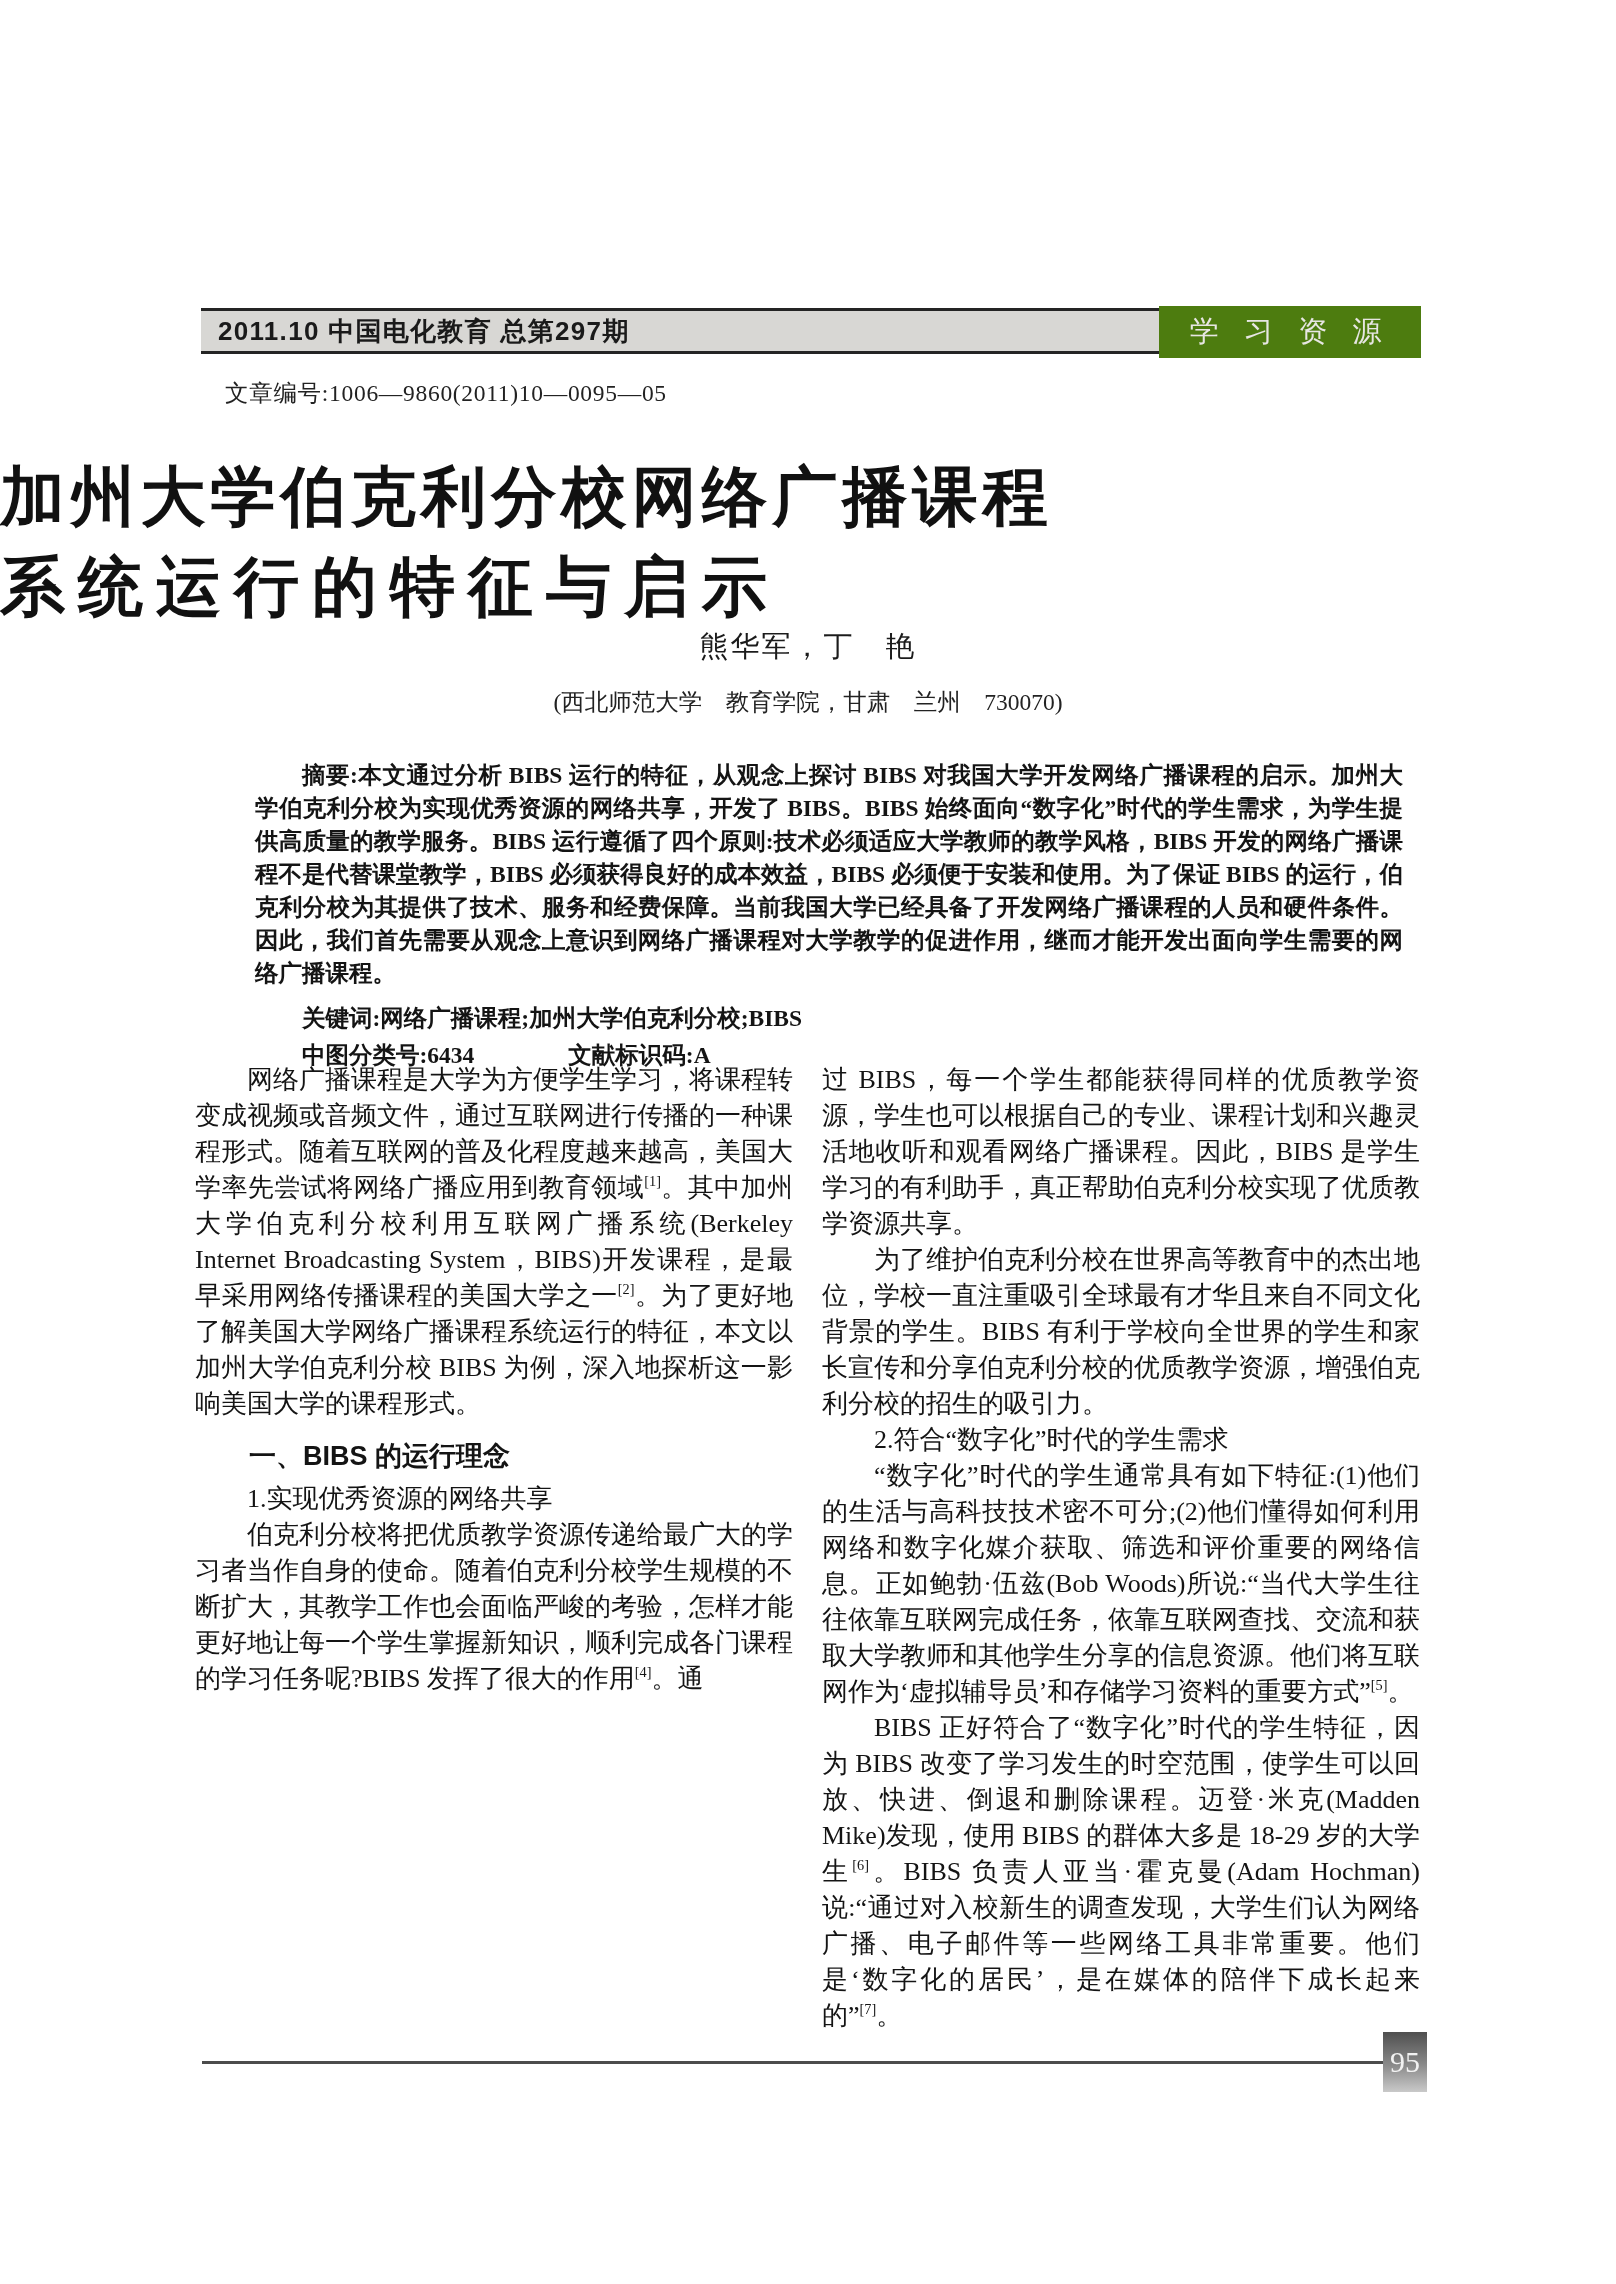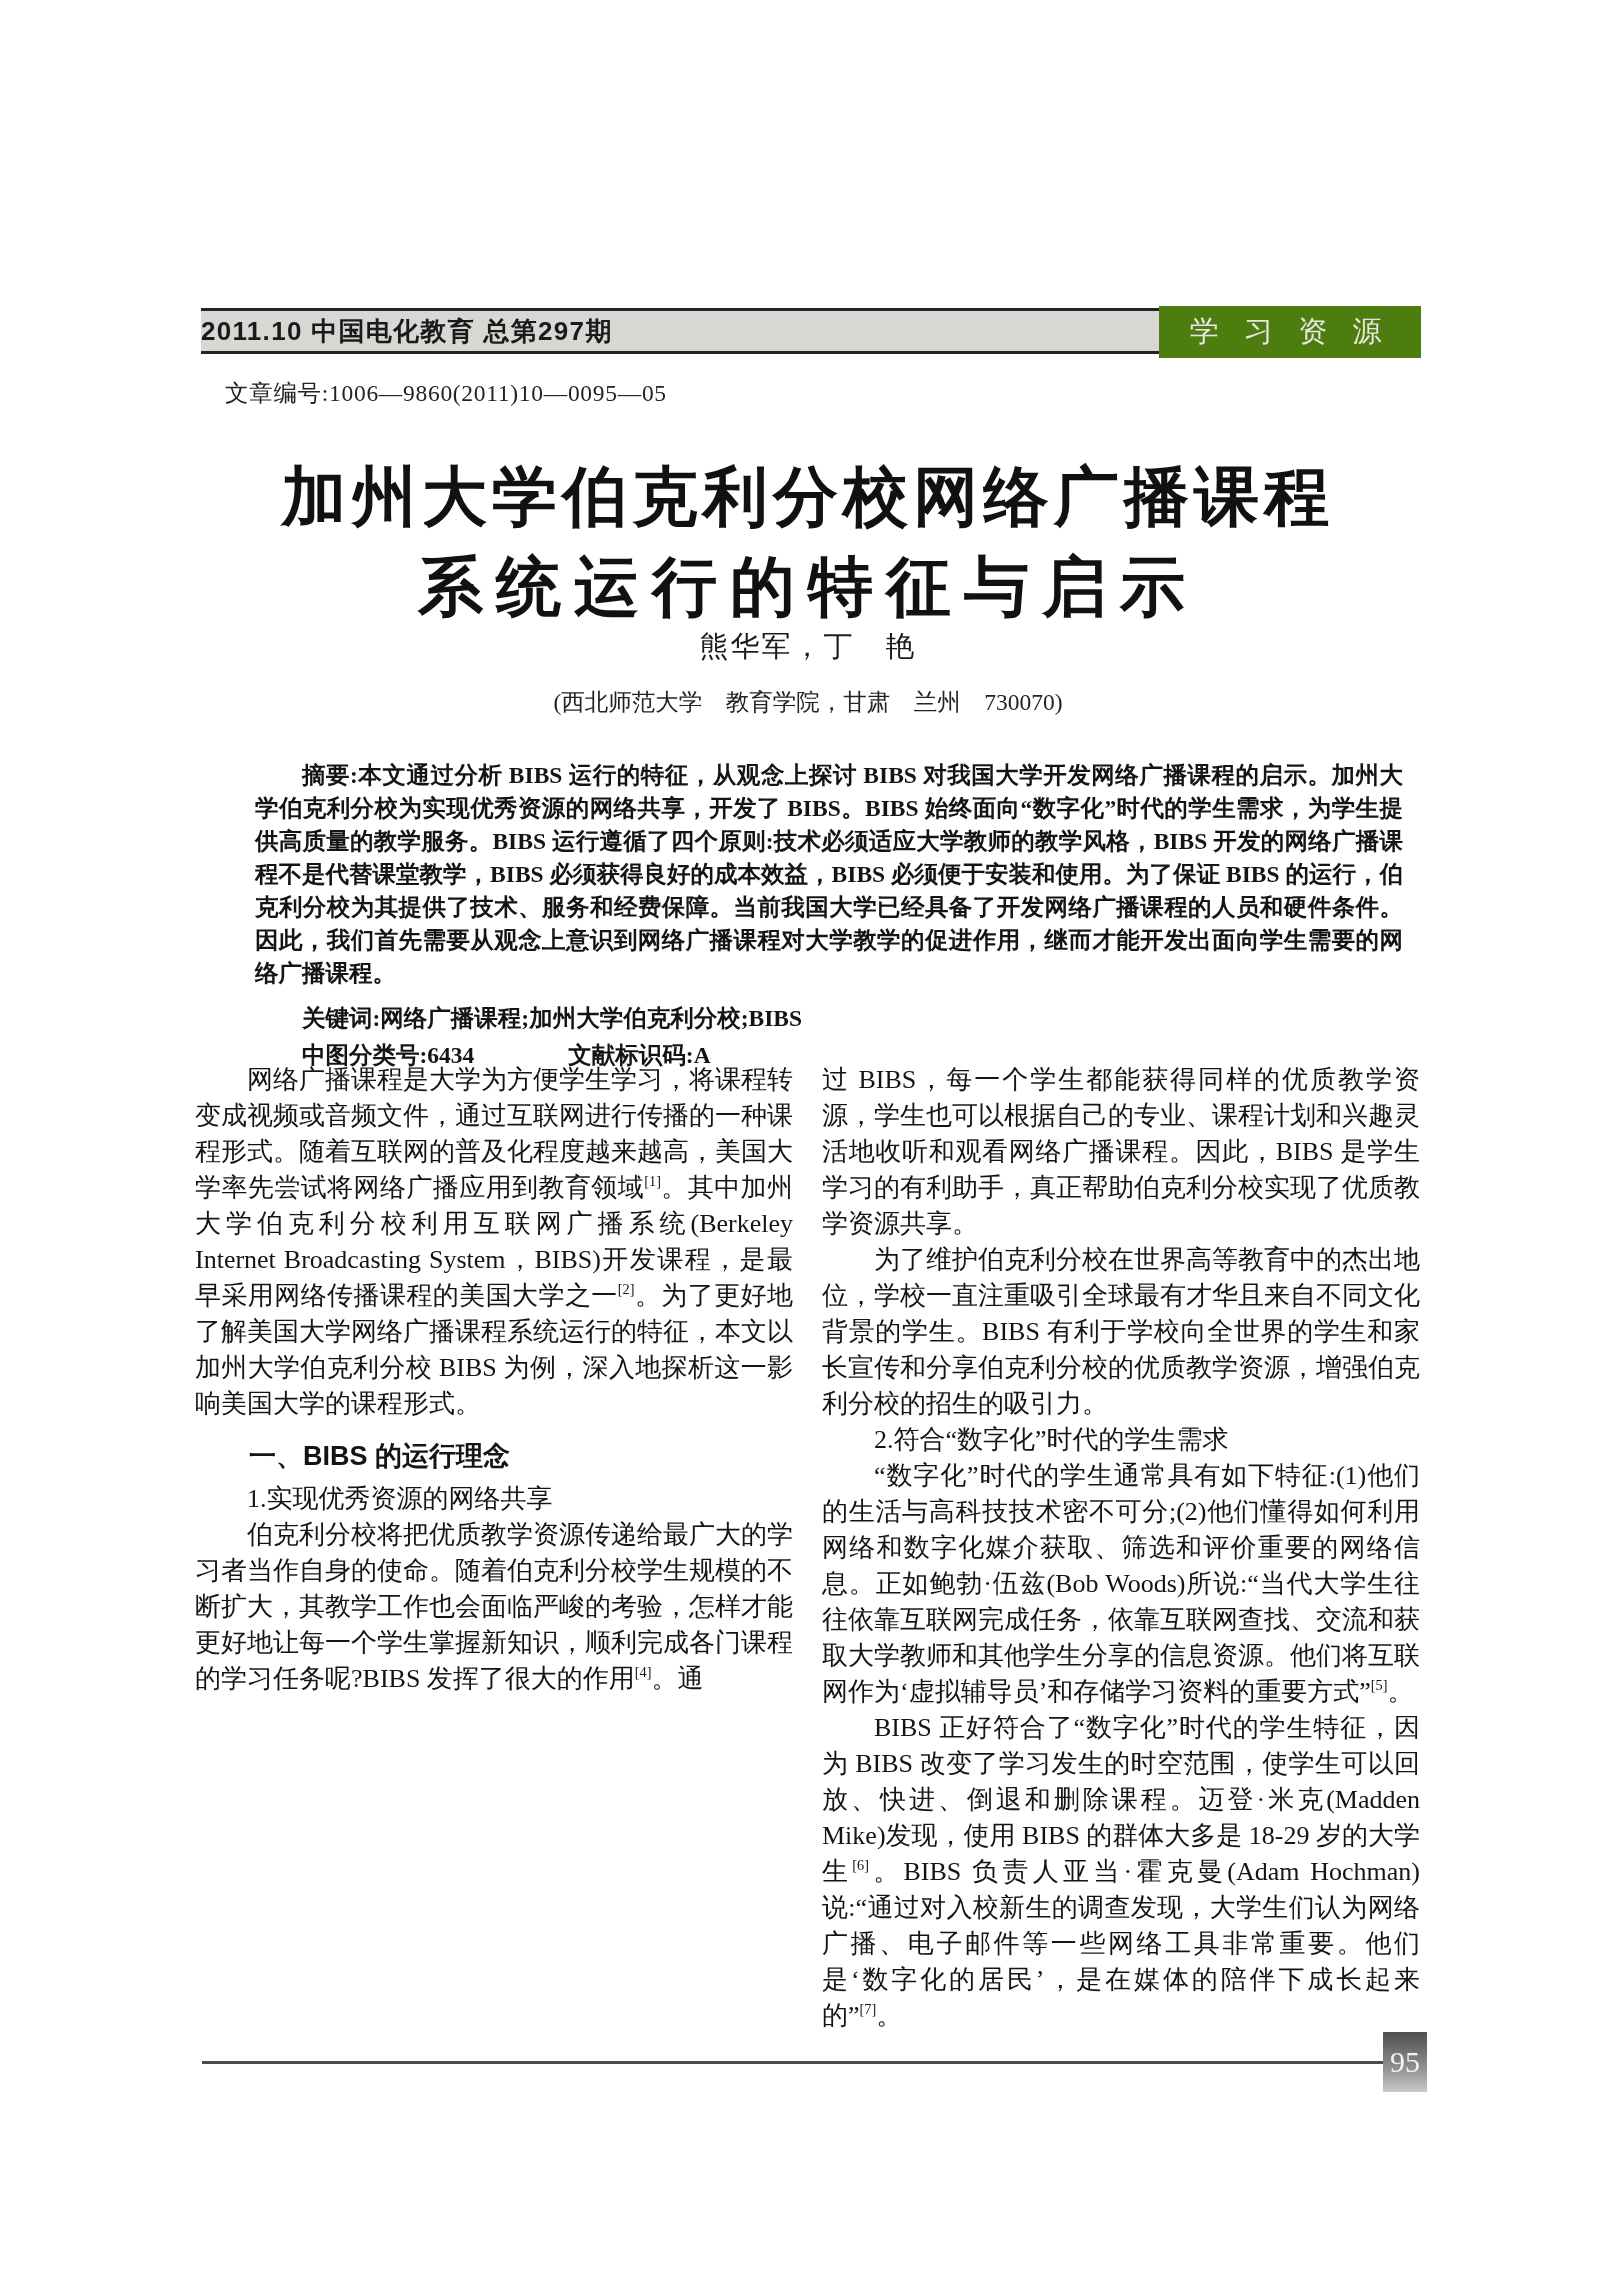--- a/index.html
+++ b/index.html
@@ -20,20 +20,21 @@
     background:#d8d7d4;
     border-top:3.3px solid #242424;
     border-bottom:3.3px solid #242424;
     display:flex; align-items:center;
   }
   .journal-line{
     font-family:"Liberation Sans","DejaVu Sans",sans-serif;
     font-weight:700;
     font-size:26px;
     color:#1a1a1a;
+    padding-left:17px;
     letter-spacing:1.3px;
     white-space:nowrap;
   }
   .section-badge{
     position:absolute;
     left:1159px; top:306px;
     width:262px; height:52px;
     background:#4d7c0f;
     display:flex; align-items:center; justify-content:center;
   }
@@ -50,21 +51,20 @@
     font-size:23.5px;
     color:#222222;
     letter-spacing:0.7px;
     white-space:nowrap;
     margin-left:40px;
   }
   
   .title-l1,.title-l2{
     position:absolute;
     left:0; width:1616px;
-    text-align:center;
     font-weight:700;
     color:#111111;
     white-space:nowrap;
   }
   .title-l1{top:453px; font-size:65px; letter-spacing:5.2px;}
   .title-l2{top:543px; font-size:65px; letter-spacing:13px;}
   .authors{
     position:absolute;
     left:0; top:627px; width:1616px;
     text-align:center;

